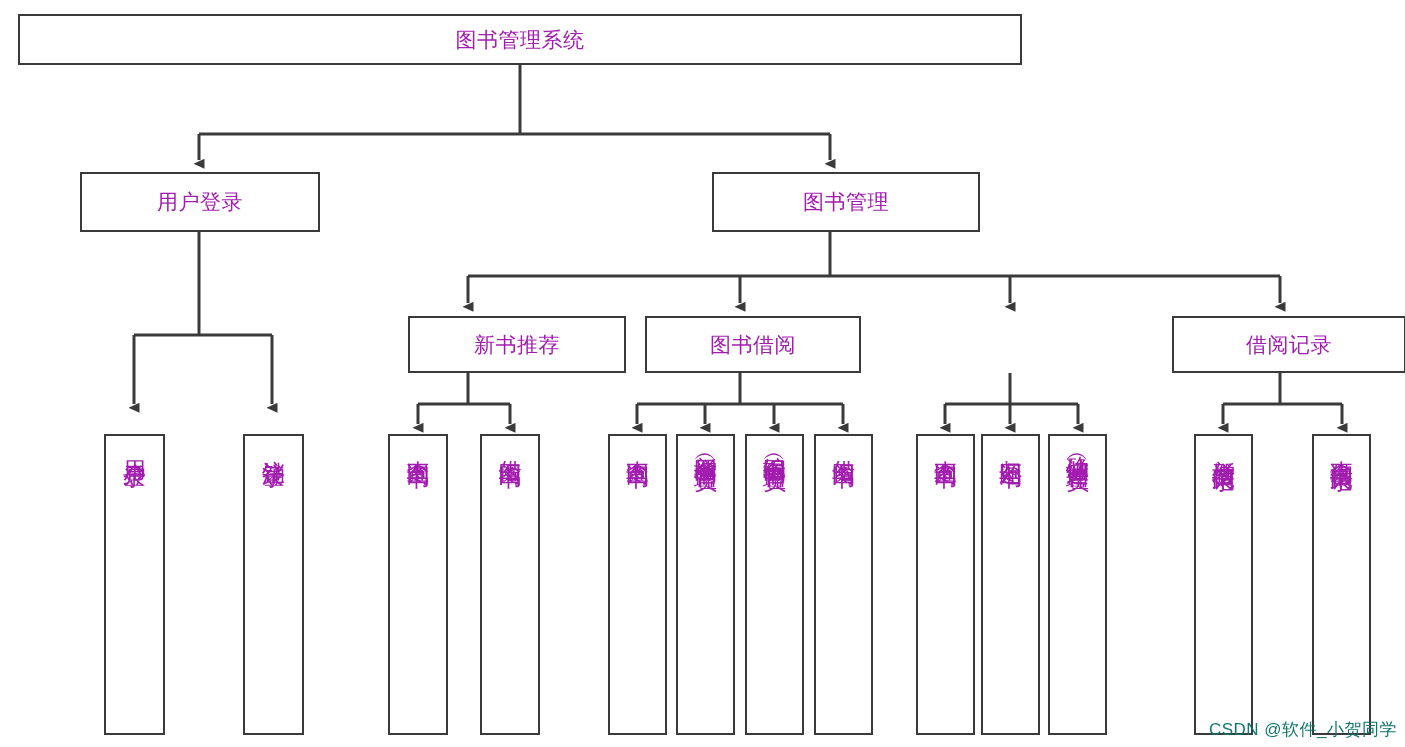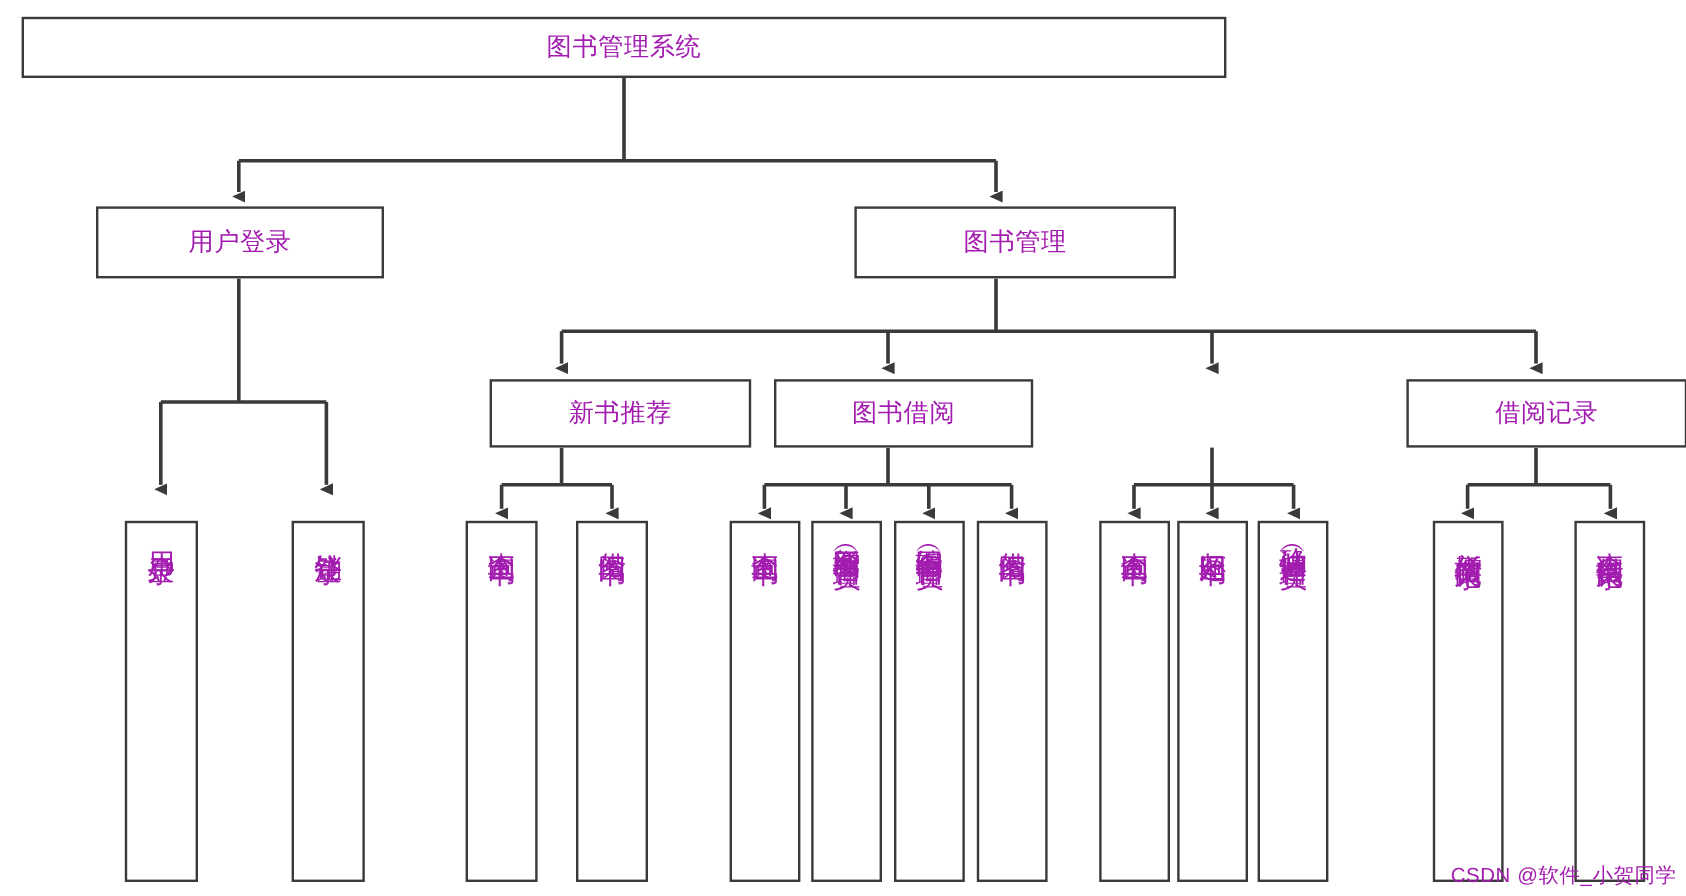--- a/index.html
+++ b/index.html
@@ -57,21 +57,21 @@
     letter-spacing: 2px;
   }
   .node.vert.tall-pad {
     padding-top: 2px;
   }
   #watermark {
     position: absolute;
     right: 8px;
     bottom: 6px;
     font-size: 17px;
-    color: #a21caf;
+    color: #0f766e;
     letter-spacing: 0.5px;
     white-space: nowrap;
     pointer-events: none;
   }
 </style>
 </head>
 <body>
 
 <div id="canvas">
 

